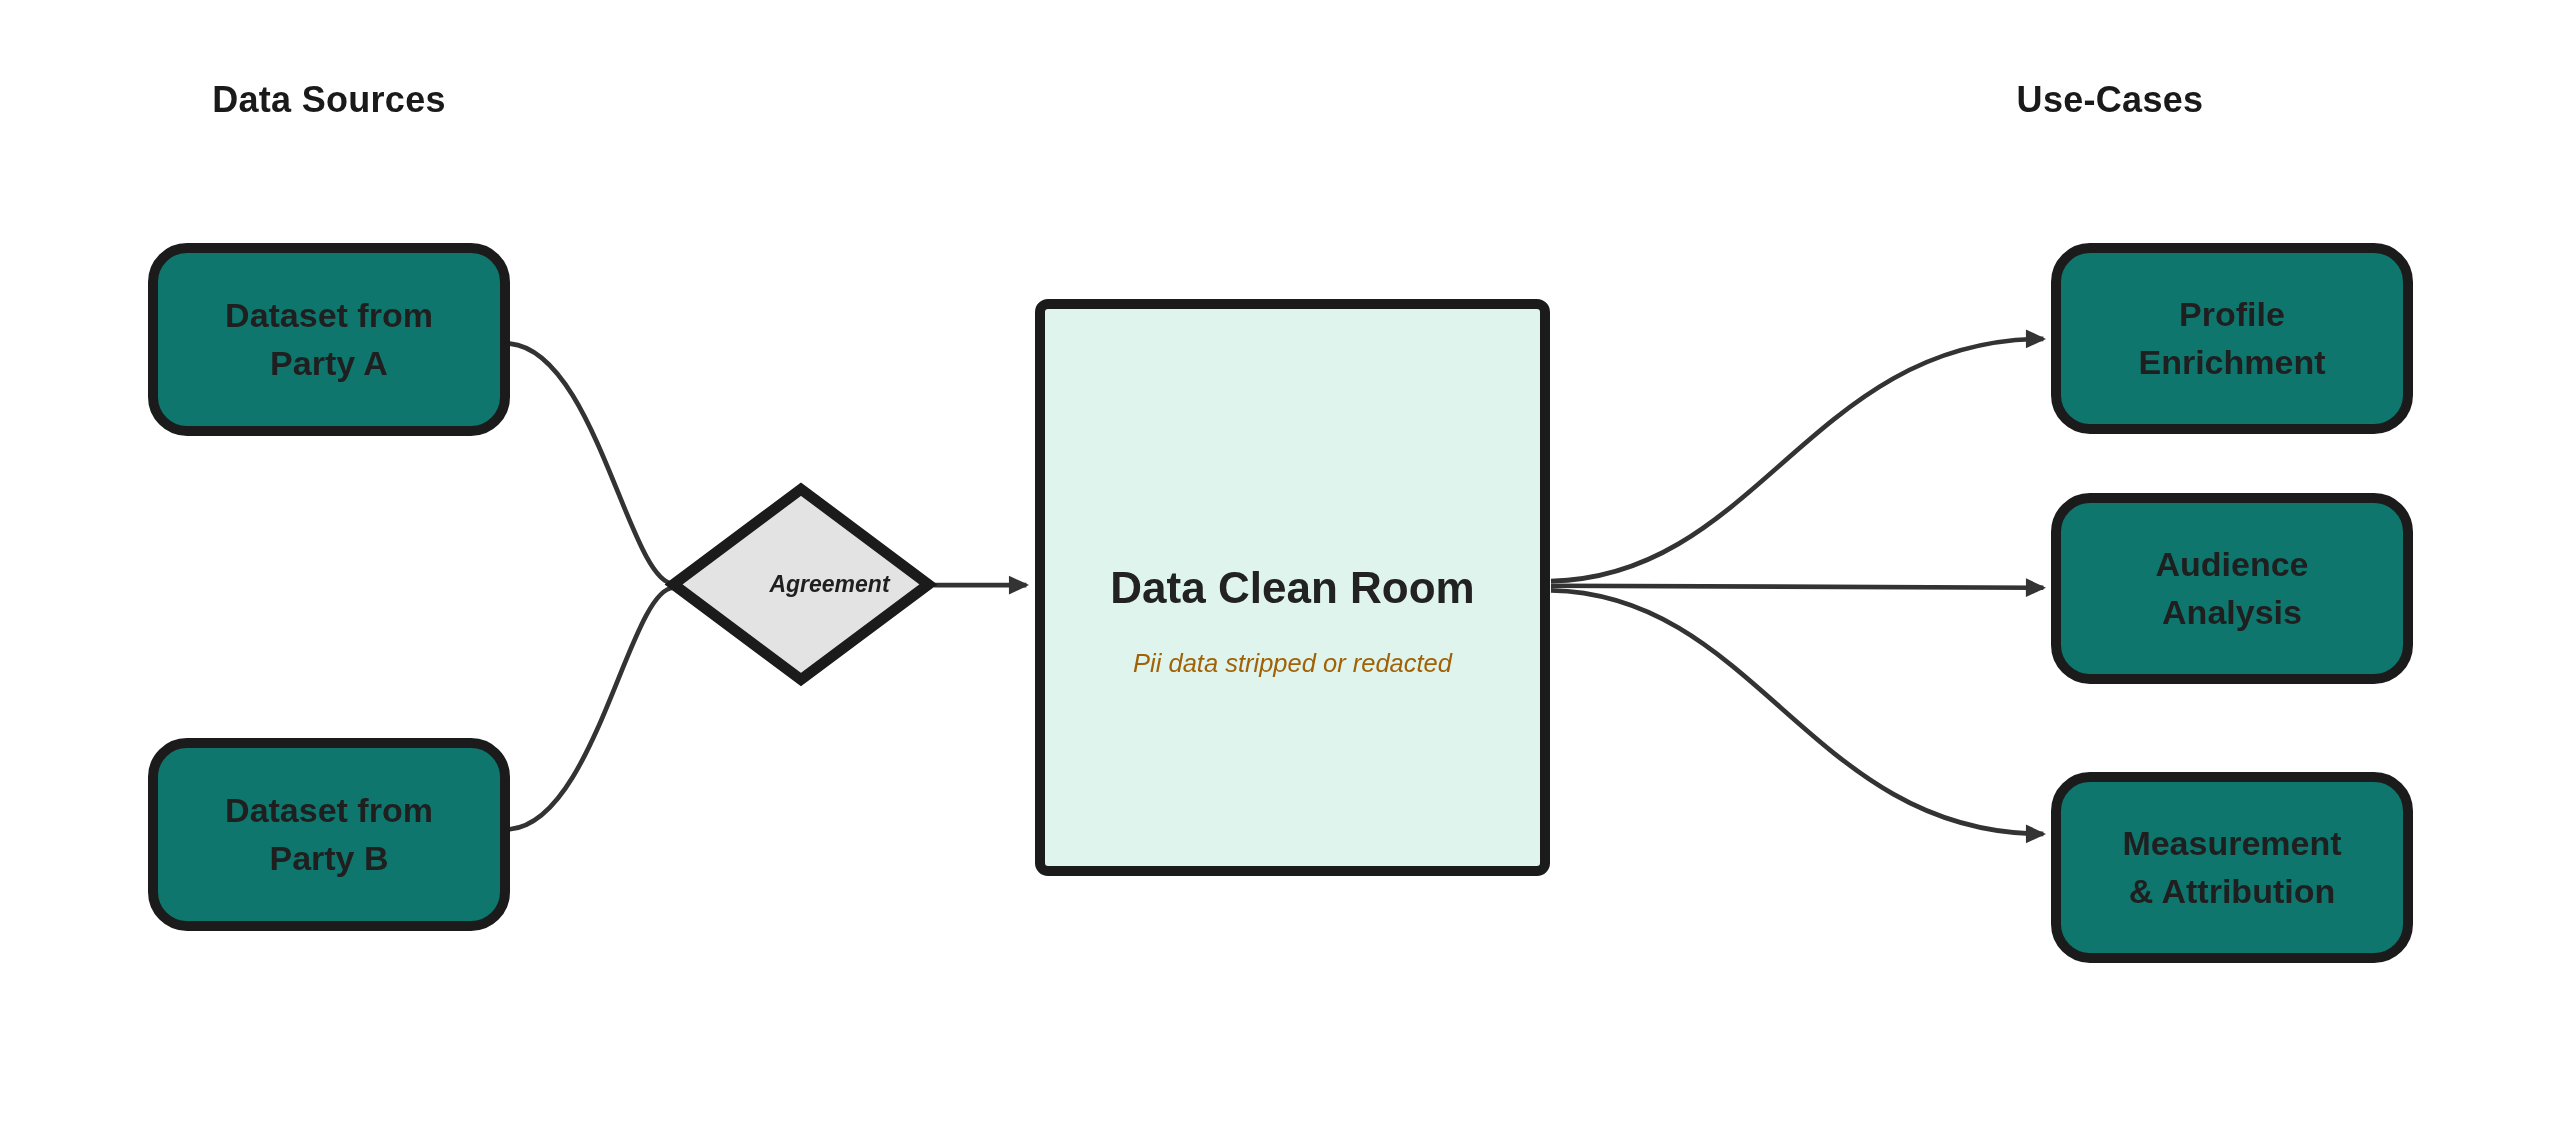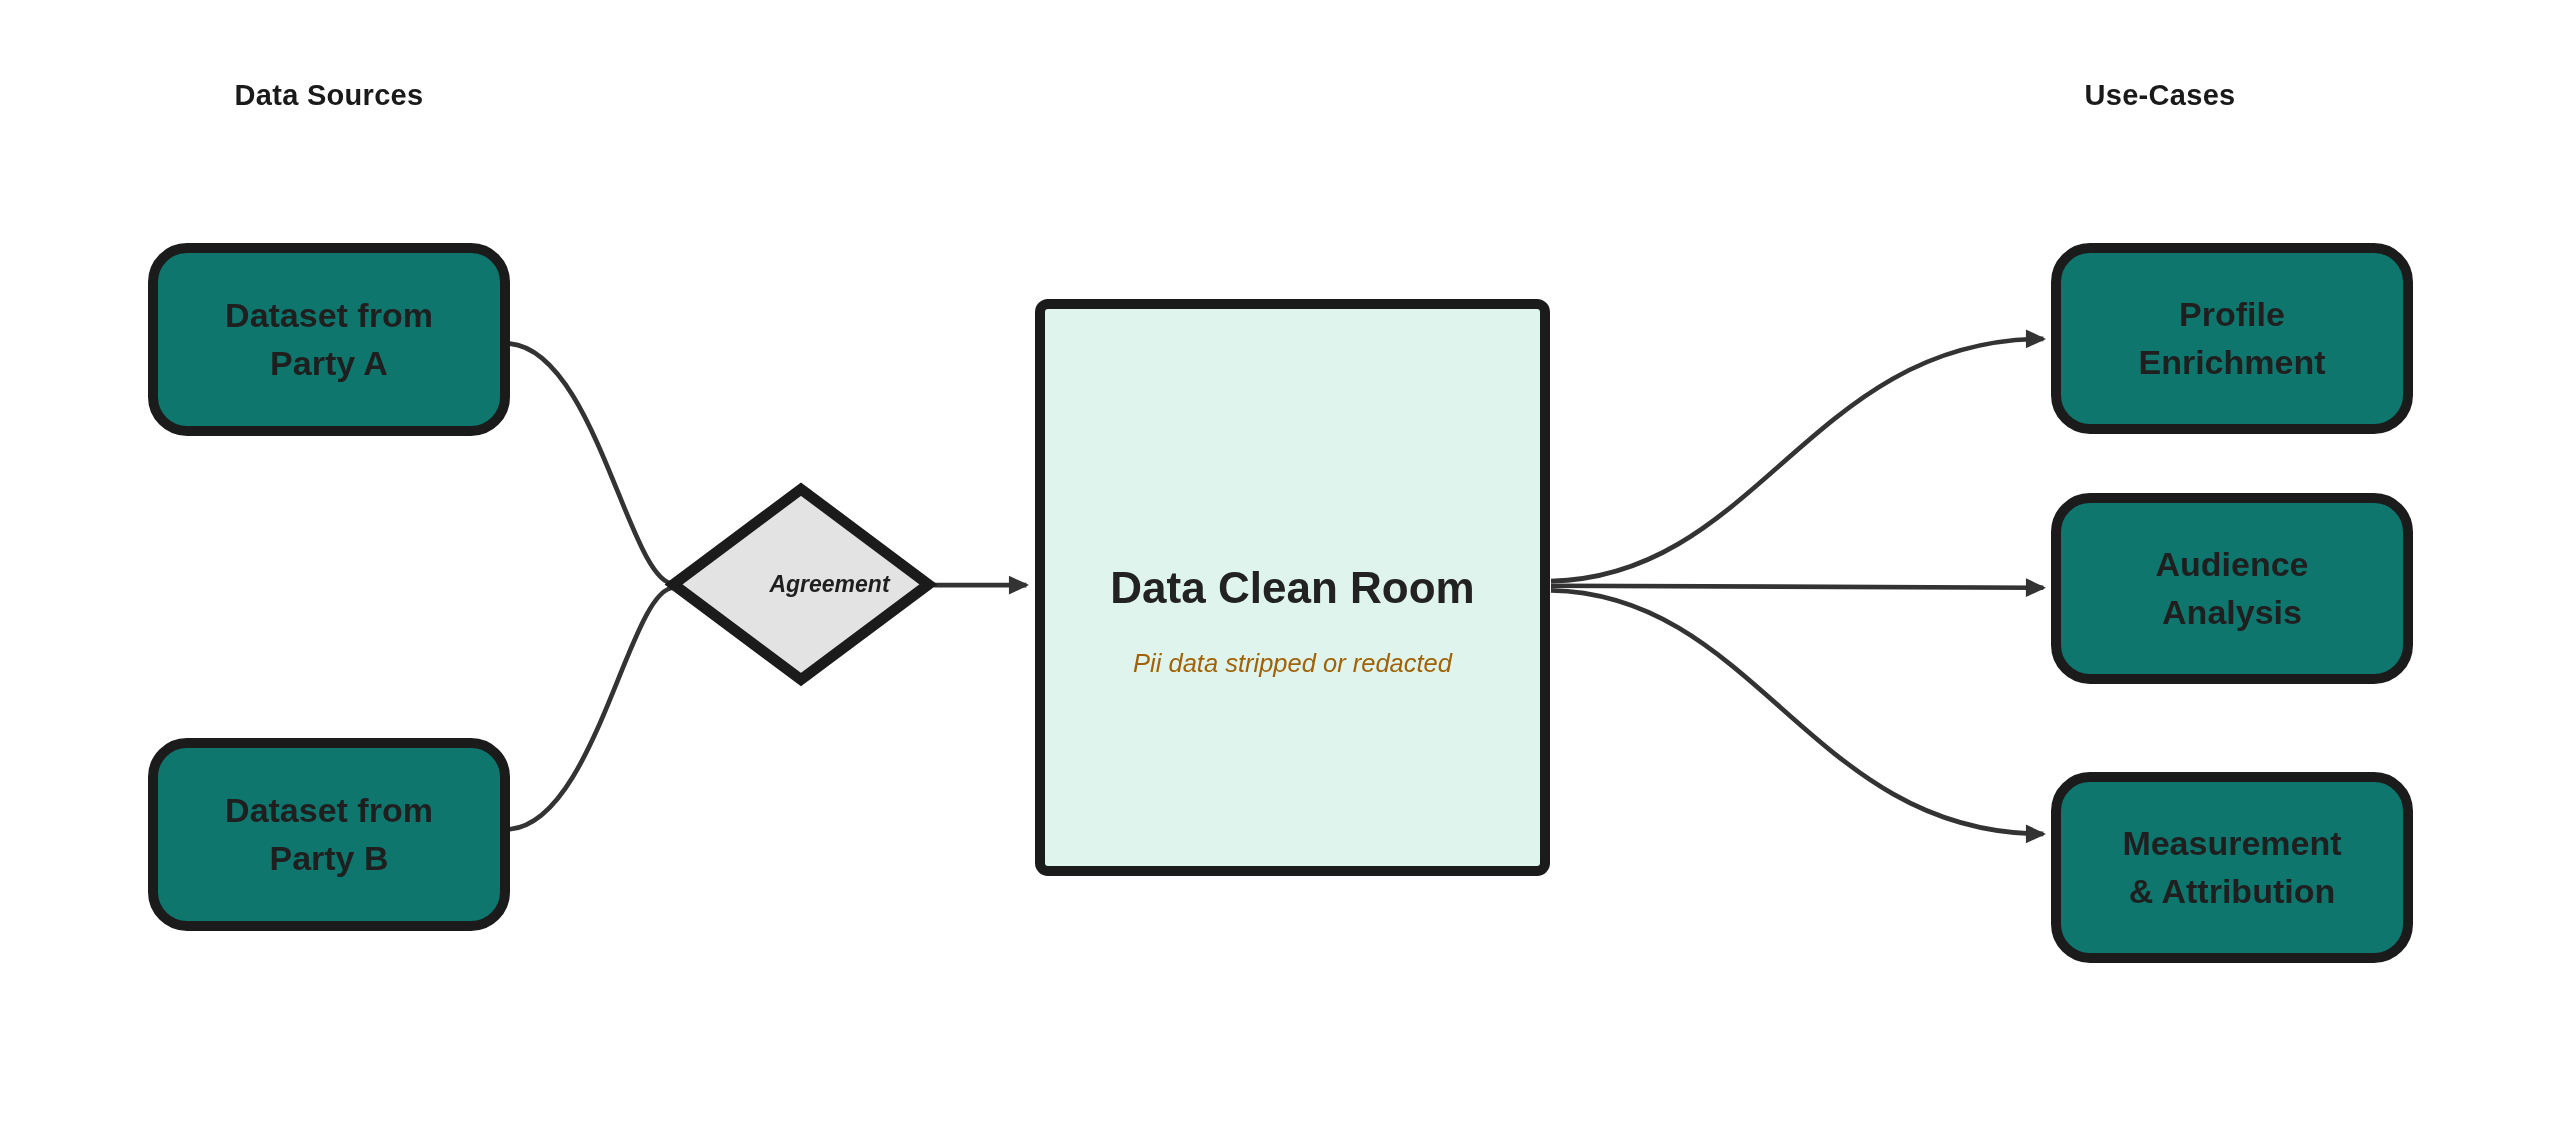--- a/index.html
+++ b/index.html
@@ -24,27 +24,27 @@
   }
   svg.edges path.edge {
     fill: none;
     stroke: #333333;
     stroke-width: 7;
   }
   .col-heading {
     position: absolute;
     width: 362px;
     text-align: center;
-    font-size: 29px;
+    font-size: 36px;
     font-weight: 700;
     color: #1a1a1a;
     letter-spacing: 0.3px;
   }
   .heading-left  { left: 148px;  top: 79px; }
-  .heading-right { left: 1979px; top: 79px; }
+  .heading-right { left: 1929px; top: 79px; }
   .node {
     position: absolute;
     background: #0f766e;
     border: 10px solid #1b1b1b;
     border-radius: 39px;
     box-sizing: border-box;
     display: flex;
     align-items: center;
     justify-content: center;
     text-align: center;

